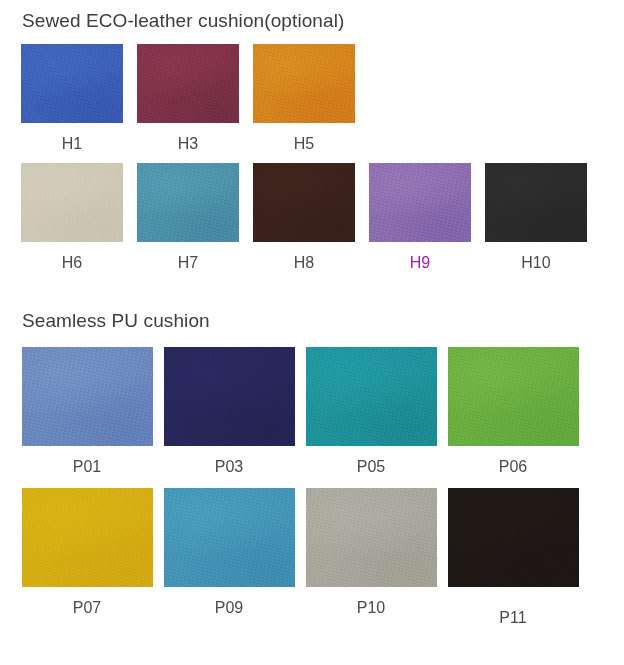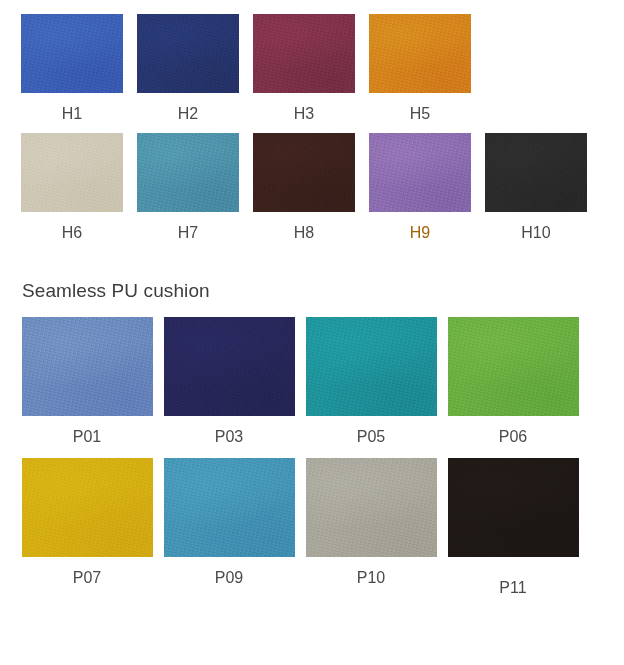--- a/index.html
+++ b/index.html
@@ -117,31 +117,28 @@
   #section-pu .swatch-cell { width: 142px; }
   #section-pu .swatch-chip { width: 131px; height: 99px; }
   #section-pu .swatch-label { margin-top: 13px; }
 </style>
 </head>
 <body style="background: rgb(255, 255, 255);">
 
 <div class="sheet">
 
   <section id="section-eco">
+    <h2 class="section-title" style="color: rgb(61, 61, 61);">Sewed ECO-leather cushion(optional)</h2>
 
     <div class="swatch-row" id="eco-row-1">
       <div class="swatch-cell">
         <span class="swatch-chip" style="background-color: rgb(59, 95, 181);"></span>
         <span class="swatch-label" style="color: rgb(74, 74, 74);">H1</span>
       </div>
       <div class="swatch-cell">
-        <span class="swatch-chip" style="background-color: rgb(38, 53, 110);"></span>
-        <span class="swatch-label" style="color: rgb(74, 74, 74);">H2</span>
-      </div>
-      <div class="swatch-cell">
         <span class="swatch-chip" style="background-color: rgb(125, 49, 72);"></span>
         <span class="swatch-label" style="color: rgb(74, 74, 74);">H3</span>
       </div>
       <div class="swatch-cell">
         <span class="swatch-chip" style="background-color: rgb(212, 130, 28);"></span>
         <span class="swatch-label" style="color: rgb(74, 74, 74);">H5</span>
       </div>
     </div>
 
     <div class="swatch-row" id="eco-row-2">
@@ -152,21 +149,21 @@
       <div class="swatch-cell">
         <span class="swatch-chip" style="background-color: rgb(76, 144, 168);"></span>
         <span class="swatch-label" style="color: rgb(74, 74, 74);">H7</span>
       </div>
       <div class="swatch-cell">
         <span class="swatch-chip" style="background-color: rgb(59, 33, 27);"></span>
         <span class="swatch-label" style="color: rgb(74, 74, 74);">H8</span>
       </div>
       <div class="swatch-cell">
         <span class="swatch-chip" style="background-color: rgb(138, 107, 174);"></span>
-        <span class="swatch-label" style="color: #a16207;">H9</span>
+        <span class="swatch-label" style="color: #a21caf;">H9</span>
       </div>
       <div class="swatch-cell">
         <span class="swatch-chip" style="background-color: rgb(42, 42, 42);"></span>
         <span class="swatch-label" style="color: rgb(74, 74, 74);">H10</span>
       </div>
     </div>
   </section>
 
   <section id="section-pu">
     <h2 class="section-title" style="color: rgb(61, 61, 61);">Seamless PU cushion</h2>

